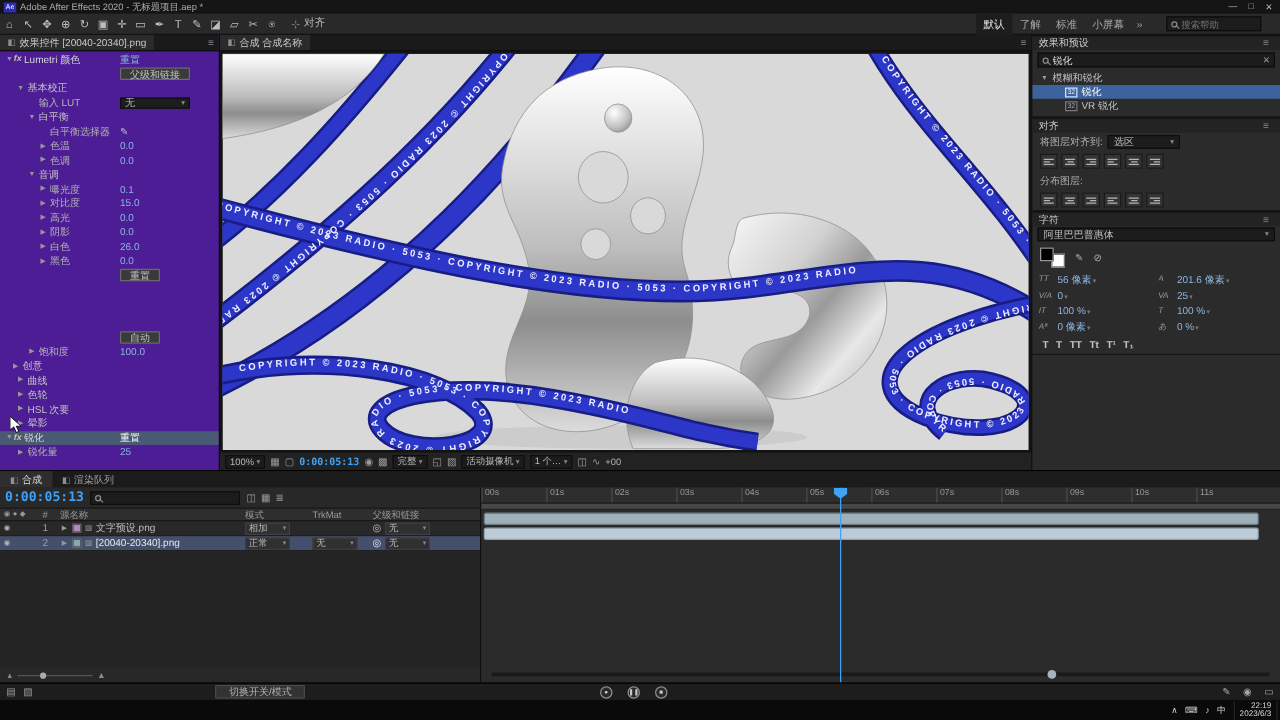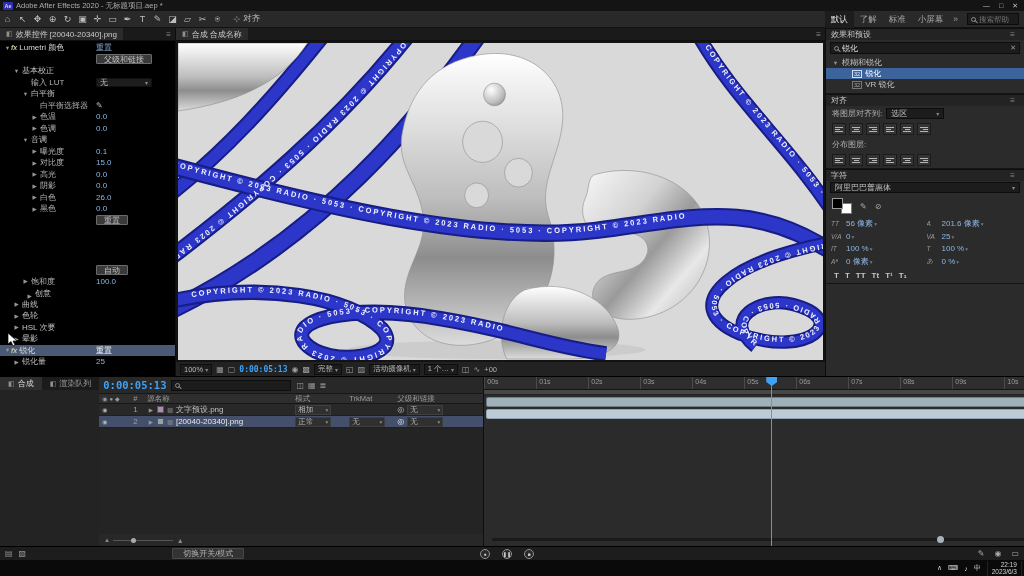--- a/index.html
+++ b/index.html
@@ -14,32 +14,32 @@
 .menu-item{padding:0 6px;color:#c8c8c8}
 .toolbar{height:17px;background:#292929;border-bottom:1px solid #121212;display:flex;align-items:center;flex:0 0 auto;font-size:8.5px}
 .tools{display:flex;align-items:center}
 .tool{width:15px;text-align:center;color:#bdbdbd;font-size:9px}
 .snap{display:flex;align-items:center;gap:3px;margin-left:8px;color:#b9b9b9}
 .snap-icon{color:#8d8d8d}
 .workspaces{margin-left:auto;display:flex;align-items:center}
 .ws{padding:0 6px;height:17px;line-height:17px;color:#a8a8a8}
 .ws.active{background:#1d1d1d;color:#e8e8e8}
 .ws-overflow{padding:0 4px;color:#9a9a9a}
-.help-search{display:flex;align-items:center;gap:3px;background:#1c1c1c;border:1px solid #0c0c0c;height:12px;padding:0 3px;margin:0 5px;width:52px}
+.help-search{display:flex;align-items:center;gap:3px;background:#1c1c1c;border:1px solid #0c0c0c;height:12px;padding:0 3px;margin:0 15px;width:76px}
 .help-search input{flex:1;min-width:0;background:transparent;border:0;outline:none;color:#bbb;font-size:7.5px;font-family:inherit}
 .mag{width:5px;height:5px;border:1px solid #8a8a8a;border-radius:50%;position:relative;flex:0 0 auto}
 .mag::after{content:"";position:absolute;width:4px;height:1px;background:#8a8a8a;transform:rotate(45deg);right:-3px;bottom:-1px}
 
 .main{flex:1;display:flex;min-height:0}
 .panel-tabs{height:13px;background:#1a1a1a;display:flex;align-items:stretch;flex:0 0 auto;border-bottom:1px solid #0f0f0f}
 .ptab{display:flex;align-items:center;gap:3px;padding:0 6px;background:#2b2b2b;color:#c9c9c9;font-size:8px;white-space:nowrap;overflow:hidden}
 .ptab-icon{color:#8f8f8f;font-size:7px}
 .burger{margin-left:auto;color:#8a8a8a;padding:0 4px;align-self:center;font-size:8px}
 
-.left-panel{width:176px;flex:0 0 auto;display:flex;flex-direction:column;background:#000000;border-right:1px solid #0d0d0d}
+.left-panel{width:176px;flex:0 0 auto;display:flex;flex-direction:column;background:#4c1d95;border-right:1px solid #0d0d0d}
 .ec-rows{flex:1;overflow:hidden;padding-top:1px}
 .ec-row{position:relative;height:11.5px;display:flex;align-items:center;font-size:8px;color:#b5b5b5;white-space:nowrap;padding-left:4px}
 .twirl{width:7px;flex:0 0 auto;color:#979797;font-size:5.5px;text-align:center}
 .fxb{flex:0 0 auto;font-style:italic;font-weight:bold;font-size:7px;color:#c9c9a0;margin-right:2px}
 .ec-label{overflow:hidden}
 .ec-value{position:absolute;left:96px;color:#8cb6e2}
 .t-group .ec-label{color:#c4c4c4}
 .t-effect .ec-label{color:#d6d6d6}
 .t-dropdown .ec-value{border:1px solid #0f0f0f;background:#1d1d1d;min-width:56px;height:9.5px;line-height:8px;padding:0 3px;color:#b9b9b9}
 .t-dropdown .ec-value::after{content:"▾";float:right;color:#888;font-size:6px}
@@ -90,21 +90,21 @@
 .sw-stroke{position:absolute;right:0;bottom:0;width:11px;height:11px;background:#fff;border:1px solid #777}
 .eyedrop{color:#a8a8a8}
 .char-row{display:flex;align-items:center;padding:1.5px 5px;gap:3px}
 .char-cell{flex:1;display:flex;align-items:center;gap:3px;overflow:hidden;white-space:nowrap}
 .ci{color:#9a9a9a;font-size:6.5px;min-width:12px;font-style:italic}
 .cv{color:#8cb6e2}
 .cv::after{content:"▾";color:#777;font-size:5.5px;margin-left:1px}
 .toggle-row{display:flex;gap:6px;padding:3px 8px;color:#c5c5c5;font-weight:bold;font-size:8px}
 .rp-fill{flex:1}
 
-.timeline{height:170px;flex:0 0 auto;display:flex;flex-direction:row;background:#232323;border-top:1px solid #000}
+.timeline{height:170px;flex:0 0 auto;display:flex;flex-direction:column;background:#232323;border-top:1px solid #000}
 .tl-tabs{height:13px;background:#1b1b1b;display:flex;align-items:stretch;flex:0 0 auto}
 .tl-tab{padding:0 8px;display:flex;align-items:center;gap:3px;color:#9f9f9f;font-size:8px}
 .tl-tab.active{background:#2e2e2e;color:#d8d8d8}
 .tl-body{flex:1;display:flex;min-height:0}
 .tl-left{width:385px;flex:0 0 auto;display:flex;flex-direction:column;background:#282828;border-right:1px solid #0f0f0f}
 .tl-topbar{height:16px;display:flex;align-items:center;gap:5px;padding:0 4px;flex:0 0 auto}
 .timecode{font-family:"DejaVu Sans Mono",monospace;font-size:10.5px;color:#3fa2f7;font-weight:bold}
 .tl-search{flex:0 0 120px;height:11px;background:#1c1c1c;border:1px solid #0d0d0d;display:flex;align-items:center;padding:0 3px}
 .tl-topicons{display:flex;gap:4px;color:#9a9a9a;font-size:8px}
 .tl-cols{height:11px;display:flex;align-items:center;background:#2e2e2e;border-top:1px solid #171717;border-bottom:1px solid #171717;font-size:7.5px;color:#9a9a9a;flex:0 0 auto}
@@ -337,21 +337,21 @@
             <span class="ec-value">自动</span>
           </div>
 
           <div class="ec-row t-prop" style="padding-left: 22px;">
             <span class="twirl">▶</span>
             <span class="fxb"></span>
             <span class="ec-label">饱和度</span>
             <span class="ec-value">100.0</span>
           </div>
 
-          <div class="ec-row t-group" style="padding-left: 26px; align-items: flex-end;">
+          <div class="ec-row t-group" style="padding-left: 9px;">
             <span class="twirl">▶</span>
             <span class="fxb"></span>
             <span class="ec-label">创意</span>
             <span class="ec-value"></span>
           </div>
 
           <div class="ec-row t-group" style="padding-left: 13px;">
             <span class="twirl">▶</span>
             <span class="fxb"></span>
             <span class="ec-label">曲线</span>

